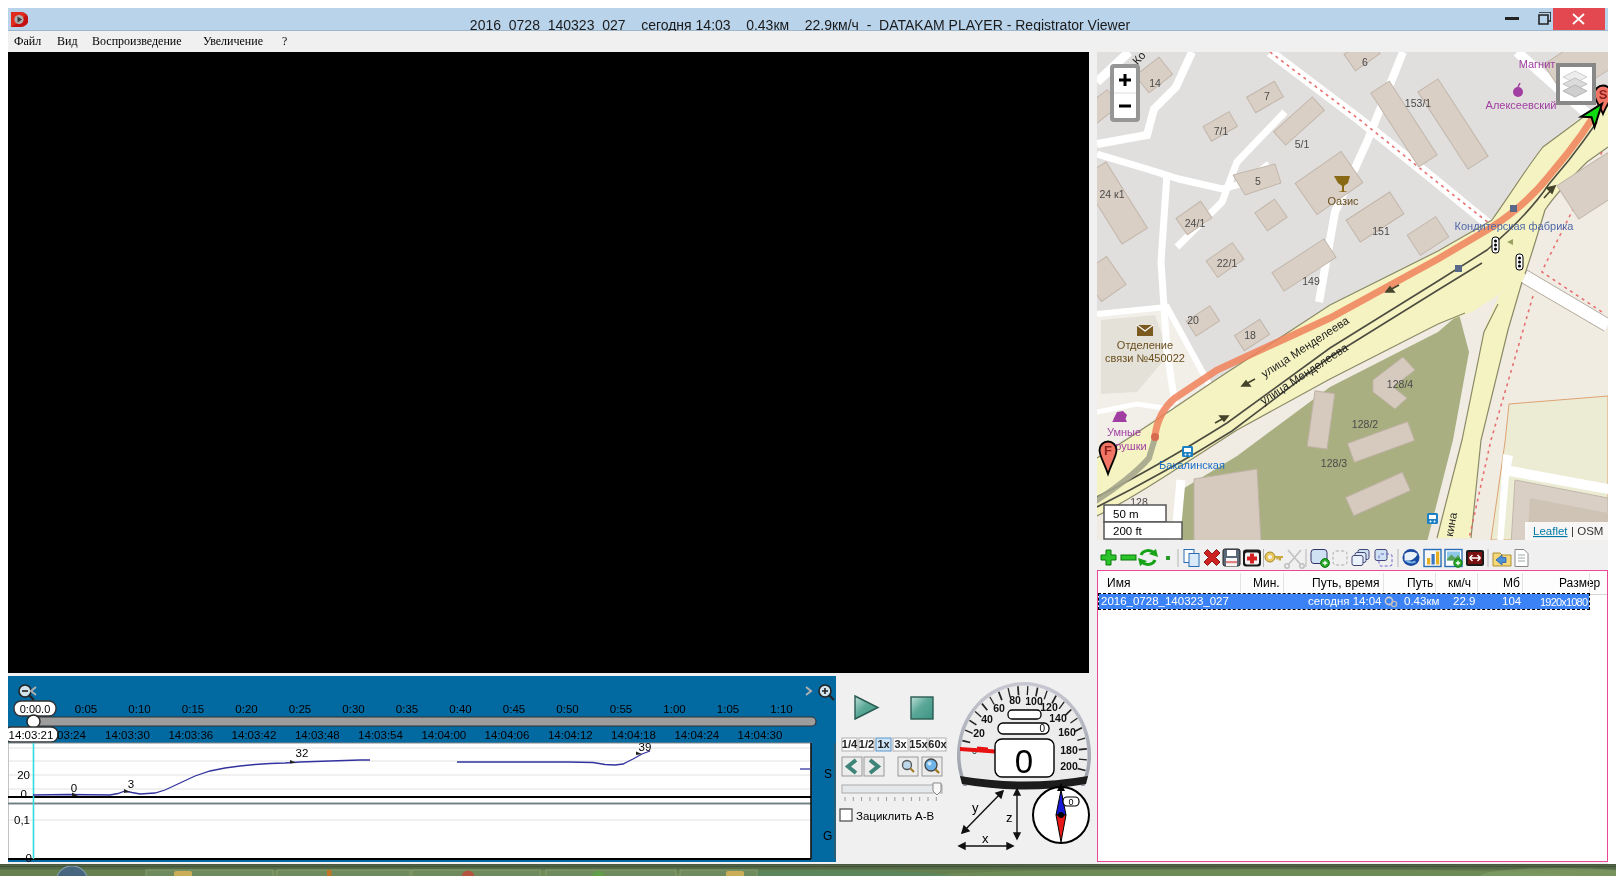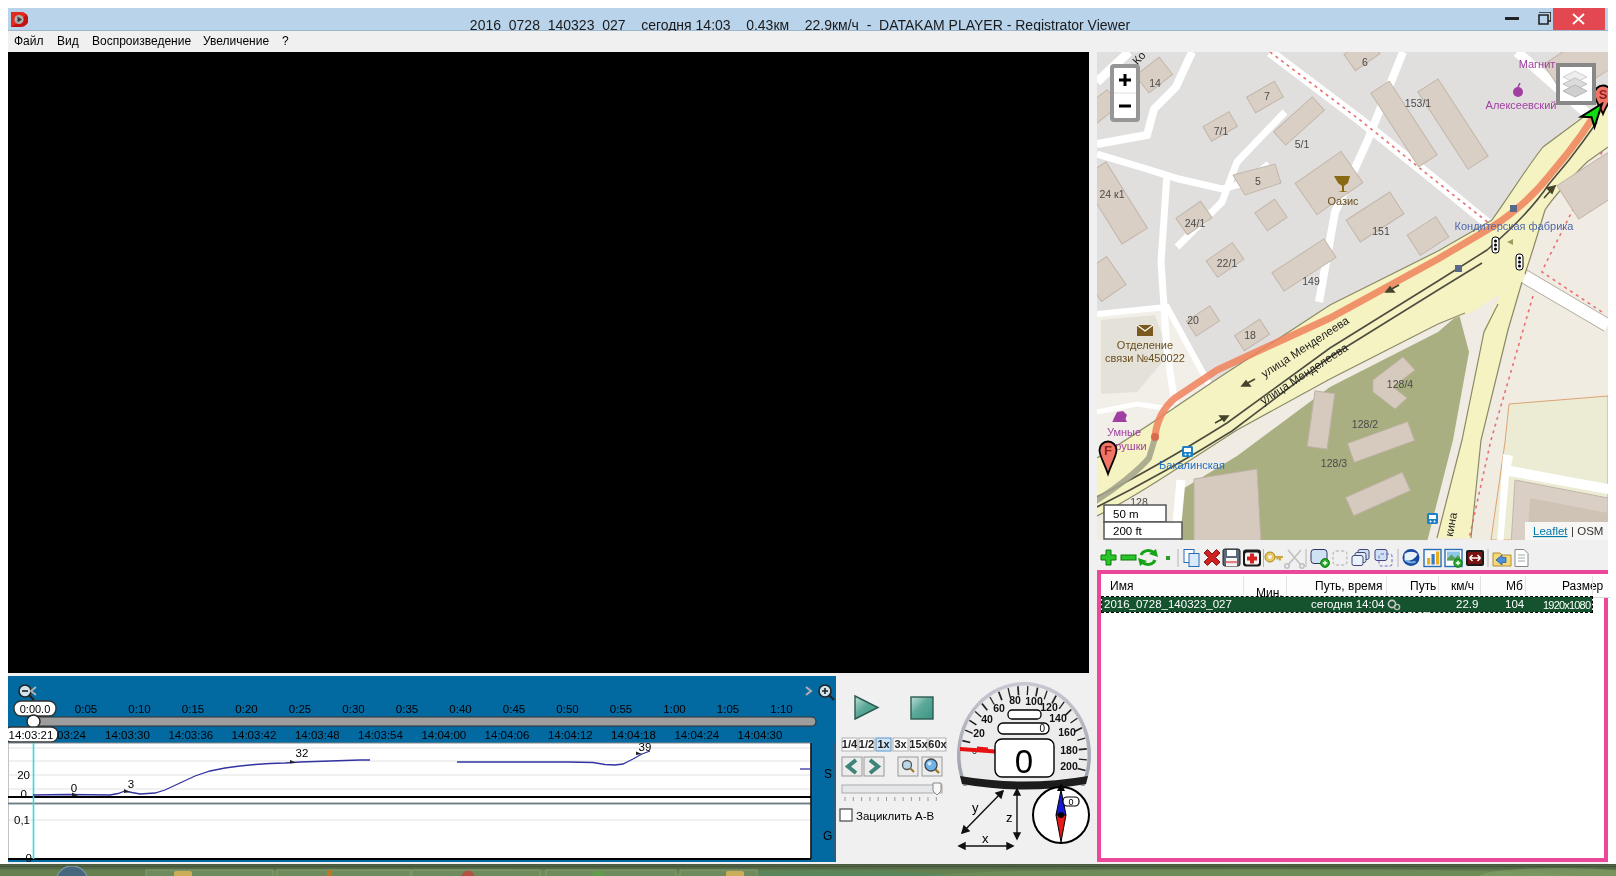--- a/index.html
+++ b/index.html
@@ -1,26 +1,26 @@
 <!DOCTYPE html>
 <html><head>
 <meta charset="utf-8">
 <style>
   html,body{margin:0;padding:0;width:1616px;height:876px;overflow:hidden;background:#fff;
     font-family:"Liberation Sans",sans-serif;}
   .abs{position:absolute;}
   #titlebar{left:8px;top:8px;width:1600px;height:22px;background:#b9d3ea;border-bottom:1px solid #9eb6cc;}
   #title{left:0;top:10px;width:1600px;text-align:center;font-size:14px;color:#1a1a1a;margin-top:7px;}
-  #menubar{left:8px;top:31px;width:1600px;height:19px;background:#f0f0f0;font-size:12px;color:#000;}
+  #menubar{left:8px;top:31px;width:1600px;height:19px;background:#f0f0f0;font-size:12px;color:#000;font-family:Liberation Serif, serif;}
   .mi{position:absolute;top:3px;}
   #panelbg{left:8px;top:50px;width:1600px;height:816px;background:#f0f0f0;}
   #video{left:8px;top:52px;width:1081px;height:621px;background:#000;}
   #mapbox{left:1097px;top:52px;width:511px;height:488px;background:#efebe3;overflow:hidden;}
   #toolbar{left:1097px;top:546px;width:511px;height:24px;background:#f0f0f0;}
-  #tablebox{left:1097px;top:570px;width:511px;height:292px;background:#fff;border:4px solid #ec4899;box-sizing:border-box;}
+  #tablebox{left:1097px;top:570px;width:511px;height:292px;background:#fff;border:1px solid #ec4899;box-sizing:border-box;}
   #taskbar{left:0;top:864px;width:1616px;height:12px;background:linear-gradient(180deg,#44533a,#6d875b 35%,#7d9769 70%,#6f8a5e);}
 </style>
 </head>
 <body>
 <div class="abs" id="panelbg"></div>
 <div class="abs" id="titlebar"></div>
 <div class="abs" id="title">2016_0728_140323_027&nbsp;&nbsp;&nbsp;&nbsp;сегодня 14:03&nbsp;&nbsp;&nbsp;&nbsp;0.43км&nbsp;&nbsp;&nbsp;&nbsp;22.9км/ч&nbsp;&nbsp;-&nbsp;&nbsp;DATAKAM PLAYER - Registrator Viewer</div>
 <svg class="abs" style="left:10px;top:11px" width="18" height="17" viewBox="0 0 18 17">
   <path d="M1,1 h10 a7,7 0 0 1 0,15 h-10 z" fill="#c41212"></path>
   <path d="M1,1 h10 a7,7 0 0 1 5,3 l-10,9 -5,3 z" fill="#e83222" opacity="0.8"></path>
@@ -360,43 +360,43 @@
   <path d="M396,7 h7 l2,2 h9 v11 h-18 z" fill="#f5d87a" stroke="#b09030"></path>
   <path d="M399,14 l6,-5 v2.5 h4 v5 h-4 v2.5 z" fill="#4a90d8" stroke="#2a60a8" stroke-width="0.8"></path>
 
   <path d="M418,3.5 h9 l4,4 v13 h-13 z" fill="#fff" stroke="#888"></path>
   <path d="M421,9 h7 M421,12 h7 M421,15 h7" stroke="#9aa" stroke-width="1.2"></path>
 </svg>
 </div>
 <div class="abs" id="tablebox">
   <div class="abs" style="left:0;top:0;width:509px;height:23px;background:#fdfdfd;border-bottom:1px solid #d5d5d5;font-size:12px;color:#000">
     <span class="abs" style="left:9px;top:5px">Имя</span>
-    <span class="abs" style="left:155px;top:12px">Мин.</span>
+    <span class="abs" style="left:155px;top:5px">Мин.</span>
     <span class="abs" style="left:214px;top:5px">Путь, время</span>
     <span class="abs" style="left:309px;top:5px">Путь</span>
     <span class="abs" style="left:350px;top:5px">км/ч</span>
     <span class="abs" style="left:405px;top:5px">Мб</span>
     <span class="abs" style="left:461px;top:5px">Размер</span>
     <span class="abs" style="left:142px;top:2px;width:1px;height:19px;background:#e4e4e4"></span>
     <span class="abs" style="left:185px;top:2px;width:1px;height:19px;background:#e4e4e4"></span>
     <span class="abs" style="left:285px;top:2px;width:1px;height:19px;background:#e4e4e4"></span>
     <span class="abs" style="left:337px;top:2px;width:1px;height:19px;background:#e4e4e4"></span>
     <span class="abs" style="left:379px;top:2px;width:1px;height:19px;background:#e4e4e4"></span>
     <span class="abs" style="left:424px;top:2px;width:1px;height:19px;background:#e4e4e4"></span>
     <span class="abs" style="left:491px;top:2px;width:1px;height:19px;background:#e4e4e4"></span>
   </div>
-  <div class="abs" style="left:1px;top:23px;width:490px;height:15px;background:#14532d;outline:1.4px dashed #000;font-size:11.5px;color:#fff">
+  <div class="abs" style="left:1px;top:23px;width:490px;height:15px;background:#3b82f6;outline:1.4px dashed #000;font-size:11.5px;color:#fff">
     <span class="abs" style="left:2px;top:1px">2016_0728_140323_027</span>
     <span class="abs" style="left:160px;top:17px">1:14</span>
     <span class="abs" style="left:209px;top:1px">сегодня 14:04</span>
     <svg class="abs" style="left:285px;top:1px" width="14" height="13">
         <circle cx="5" cy="6" r="3.6" fill="none" stroke="#ccc" stroke-width="1.6"></circle>
         <circle cx="10" cy="9" r="2.6" fill="none" stroke="#bbb" stroke-width="1.4"></circle>
       </svg>
-    <span class="abs" style="left:305px;top:13px">0.43км</span>
+    <span class="abs" style="left:305px;top:1px">0.43км</span>
     <span class="abs" style="left:354px;top:1px">22.9</span>
     <span class="abs" style="left:403px;top:1px">104</span>
     <span class="abs" style="left:441px;top:1.5px;font-size:11px;letter-spacing:-0.8px">1920x1080</span>
   </div>
 </div>
 <div class="abs" id="timeline" style="left:8px;top:676px;width:828px;height:186px;background:#0369a1">
 <svg width="828" height="186" viewBox="0 0 828 186">
 
   <g>
     <circle cx="17" cy="15" r="6" fill="#cfe4ec" stroke="#222" stroke-width="1.6"></circle>

